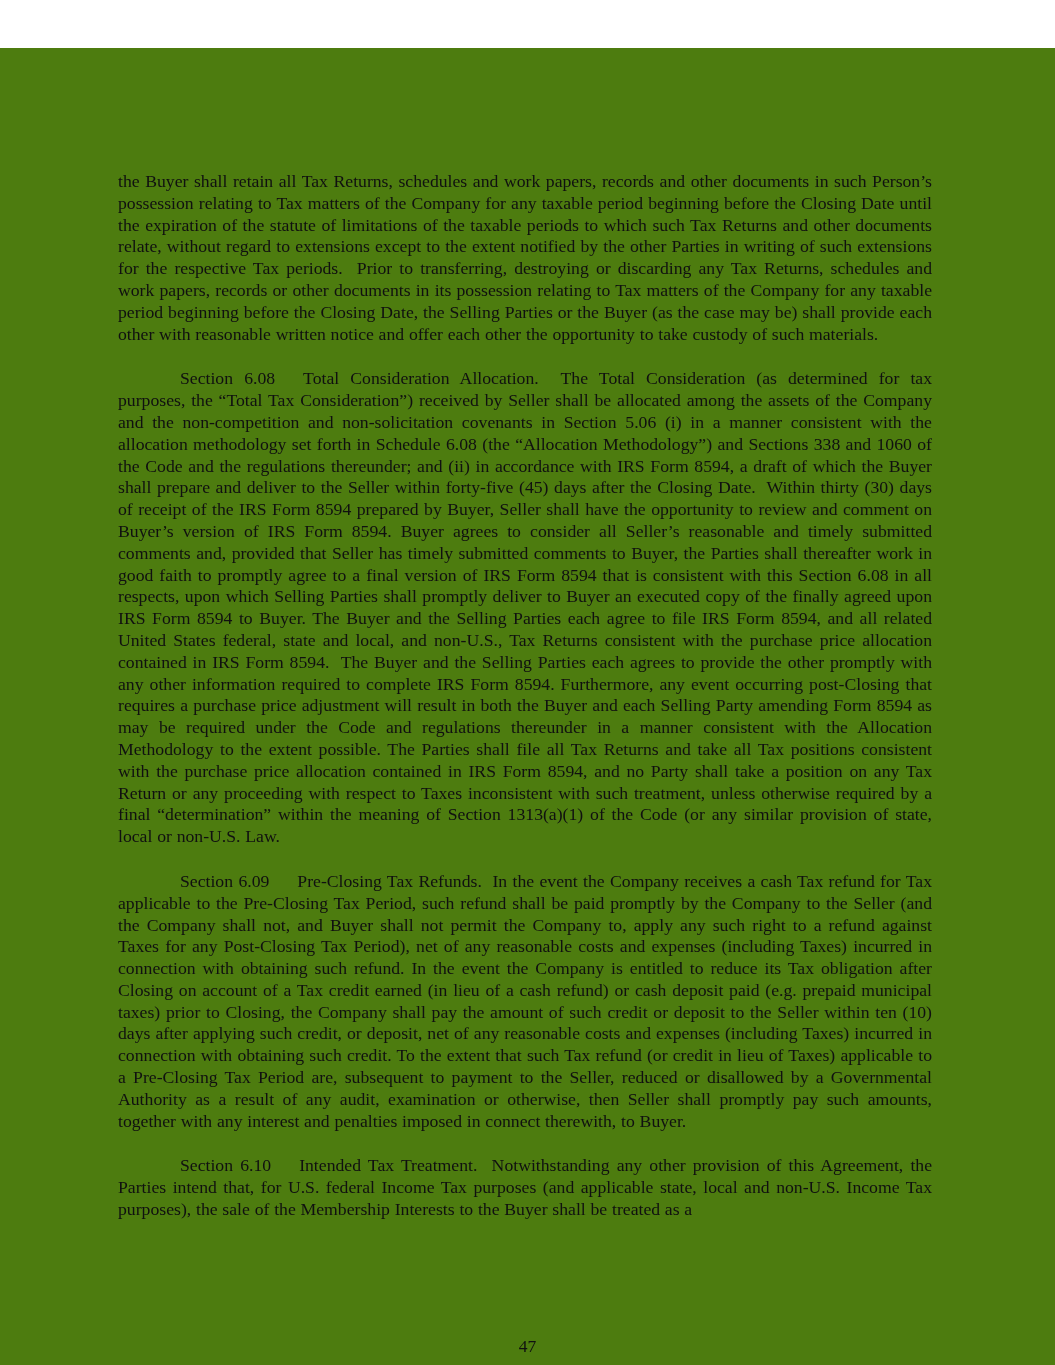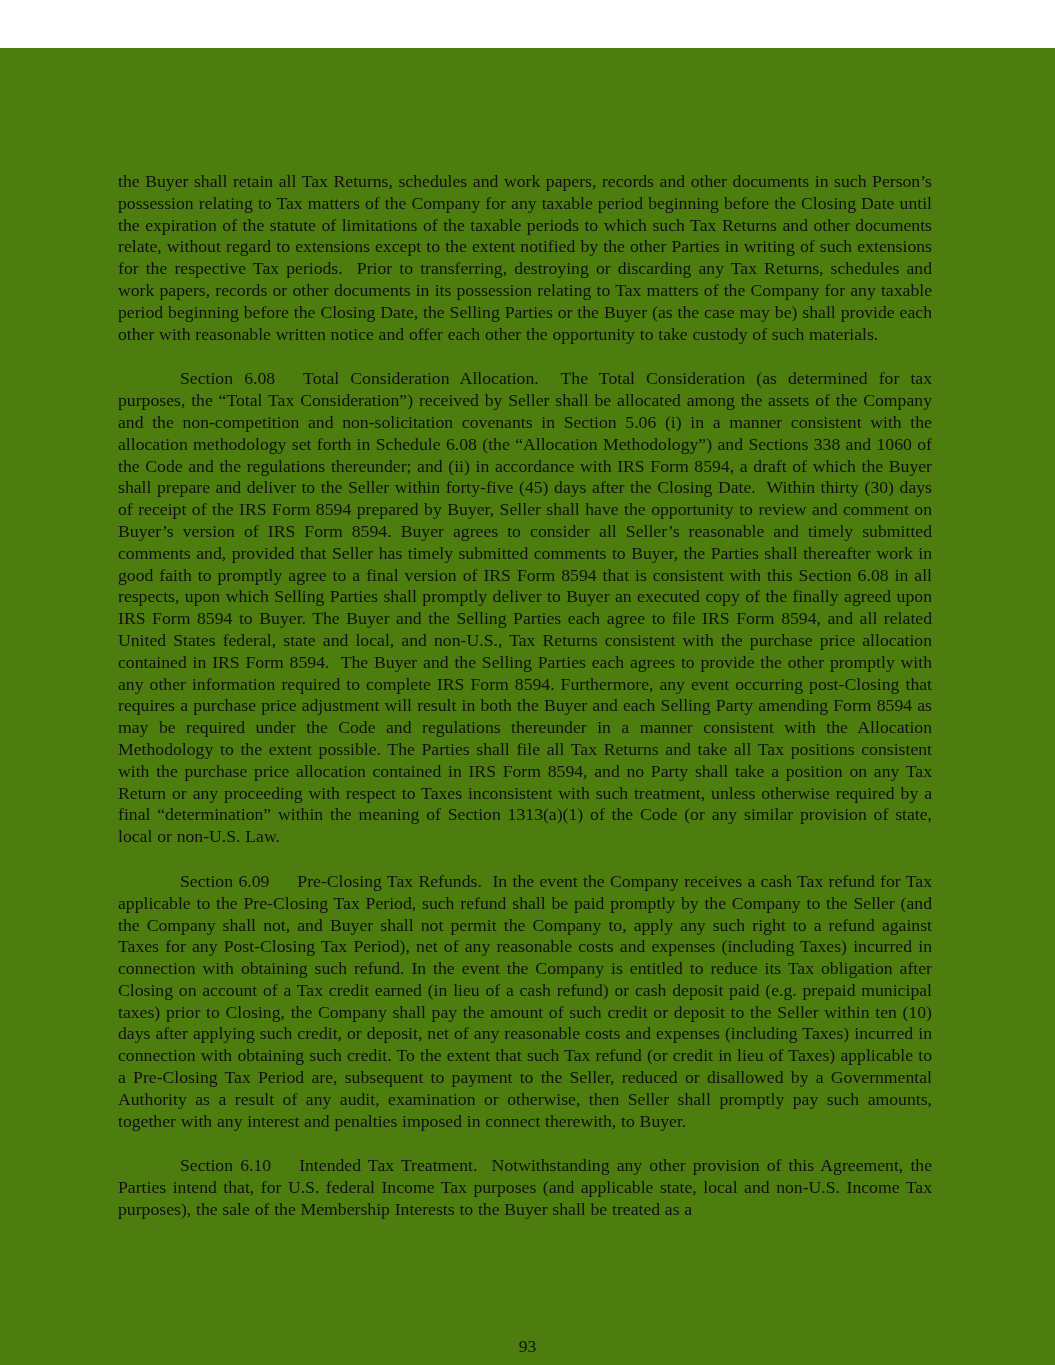--- a/index.html
+++ b/index.html
@@ -49,14 +49,14 @@
 </head>
 <body>
 
 <div class="page">
   <main class="content">
       <p class="para"><span class="run">the Buyer shall retain all Tax Returns, schedules and work papers, records and other documents in such Person’s possession relating to Tax matters of the Company for any taxable period beginning before the Closing Date until the expiration of the statute of limitations of the taxable periods to which such Tax Returns and other documents relate, without regard to extensions except to the extent notified by the other Parties in writing of such extensions for the respective Tax periods.&nbsp; Prior to transferring, destroying or discarding any Tax Returns, schedules and work papers, records or other documents in its possession relating to Tax matters of the Company for any taxable period beginning before the Closing Date, the Selling Parties or the Buyer (as the case may be) shall provide each other with reasonable written notice and offer each other the opportunity to take custody of such materials.</span></p>
       <p class="para indent"><span class="run bold">Section 6.08</span><span class="tab-gap"></span><span class="run bold">Total Consideration Allocation</span><span class="run">.&nbsp; The Total Consideration (as determined for tax purposes, the </span><span class="run bold">“Total Tax Consideration”</span><span class="run">) received by Seller shall be allocated among the assets of the Company and the non-competition and non-solicitation covenants in </span><span class="run bold">Section 5.06</span><span class="run"> (i) in a manner consistent with the allocation methodology set forth in </span><span class="run bold">Schedule 6.08</span><span class="run"> (the </span><span class="run bold">“Allocation Methodology”</span><span class="run">) and Sections 338 and 1060 of the Code and the regulations thereunder; and (ii) in accordance with IRS Form 8594, a draft of which the Buyer shall prepare and deliver to the Seller within forty-five (45) days after the Closing Date.&nbsp; Within thirty (30) days of receipt of the IRS Form 8594 prepared by Buyer, Seller shall have the opportunity to review and comment on Buyer’s version of IRS Form 8594. Buyer agrees to consider all Seller’s reasonable and timely submitted comments and, provided that Seller has timely submitted comments to Buyer, the Parties shall thereafter work in good faith to promptly agree to a final version of IRS Form 8594 that is consistent with this </span><span class="run bold">Section 6.08</span><span class="run"> in all respects, upon which Selling Parties shall promptly deliver to Buyer an executed copy of the finally agreed upon IRS Form 8594 to Buyer. The Buyer and the Selling Parties each agree to file IRS Form 8594, and all related United States federal, state and local, and non-U.S., Tax Returns consistent with the purchase price allocation contained in IRS Form 8594.&nbsp; The Buyer and the Selling Parties each agrees to provide the other promptly with any other information required to complete IRS Form 8594. Furthermore, any event occurring post-Closing that requires a purchase price adjustment will result in both the Buyer and each Selling Party amending Form 8594 as may be required under the Code and regulations thereunder in a manner consistent with the Allocation Methodology to the extent possible. The Parties shall file all Tax Returns and take all Tax positions consistent with the purchase price allocation contained in IRS Form 8594, and no Party shall take a position on any Tax Return or any proceeding with respect to Taxes inconsistent with such treatment, unless otherwise required by a final “determination” within the meaning of Section 1313(a)(1) of the Code (or any similar provision of state, local or non-U.S. Law.</span></p>
       <p class="para indent"><span class="run bold">Section 6.09</span><span class="tab-gap"></span><span class="run bold">Pre-Closing Tax Refunds.</span><span class="run">&nbsp; In the event the Company receives a cash Tax refund for Tax applicable to the Pre-Closing Tax Period, such refund shall be paid promptly by the Company to the Seller (and the Company shall not, and Buyer shall not permit the Company to, apply any such right to a refund against Taxes for any Post-Closing Tax Period), net of any reasonable costs and expenses (including Taxes) incurred in connection with obtaining such refund. In the event the Company is entitled to reduce its Tax obligation after Closing on account of a Tax credit earned (in lieu of a cash refund) or cash deposit paid (e.g. prepaid municipal taxes) prior to Closing, the Company shall pay the amount of such credit or deposit to the Seller within ten (10) days after applying such credit, or deposit, net of any reasonable costs and expenses (including Taxes) incurred in connection with obtaining such credit. To the extent that such Tax refund (or credit in lieu of Taxes) applicable to a Pre-Closing Tax Period are, subsequent to payment to the Seller, reduced or disallowed by a Governmental Authority as a result of any audit, examination or otherwise, then Seller shall promptly pay such amounts, together with any interest and penalties imposed in connect therewith, to Buyer.</span></p>
       <p class="para indent"><span class="run bold">Section 6.10</span><span class="tab-gap"></span><span class="run bold">Intended Tax Treatment.</span><span class="run">&nbsp; Notwithstanding any other provision of this Agreement, the Parties intend that, for U.S. federal Income Tax purposes (and applicable state, local and non-U.S. Income Tax purposes), the sale of the Membership Interests to the Buyer shall be treated as a</span></p>
     </main>
-  <footer class="page-number">93</footer>
+  <footer class="page-number">47</footer>
 </div>
 
 </body></html>

